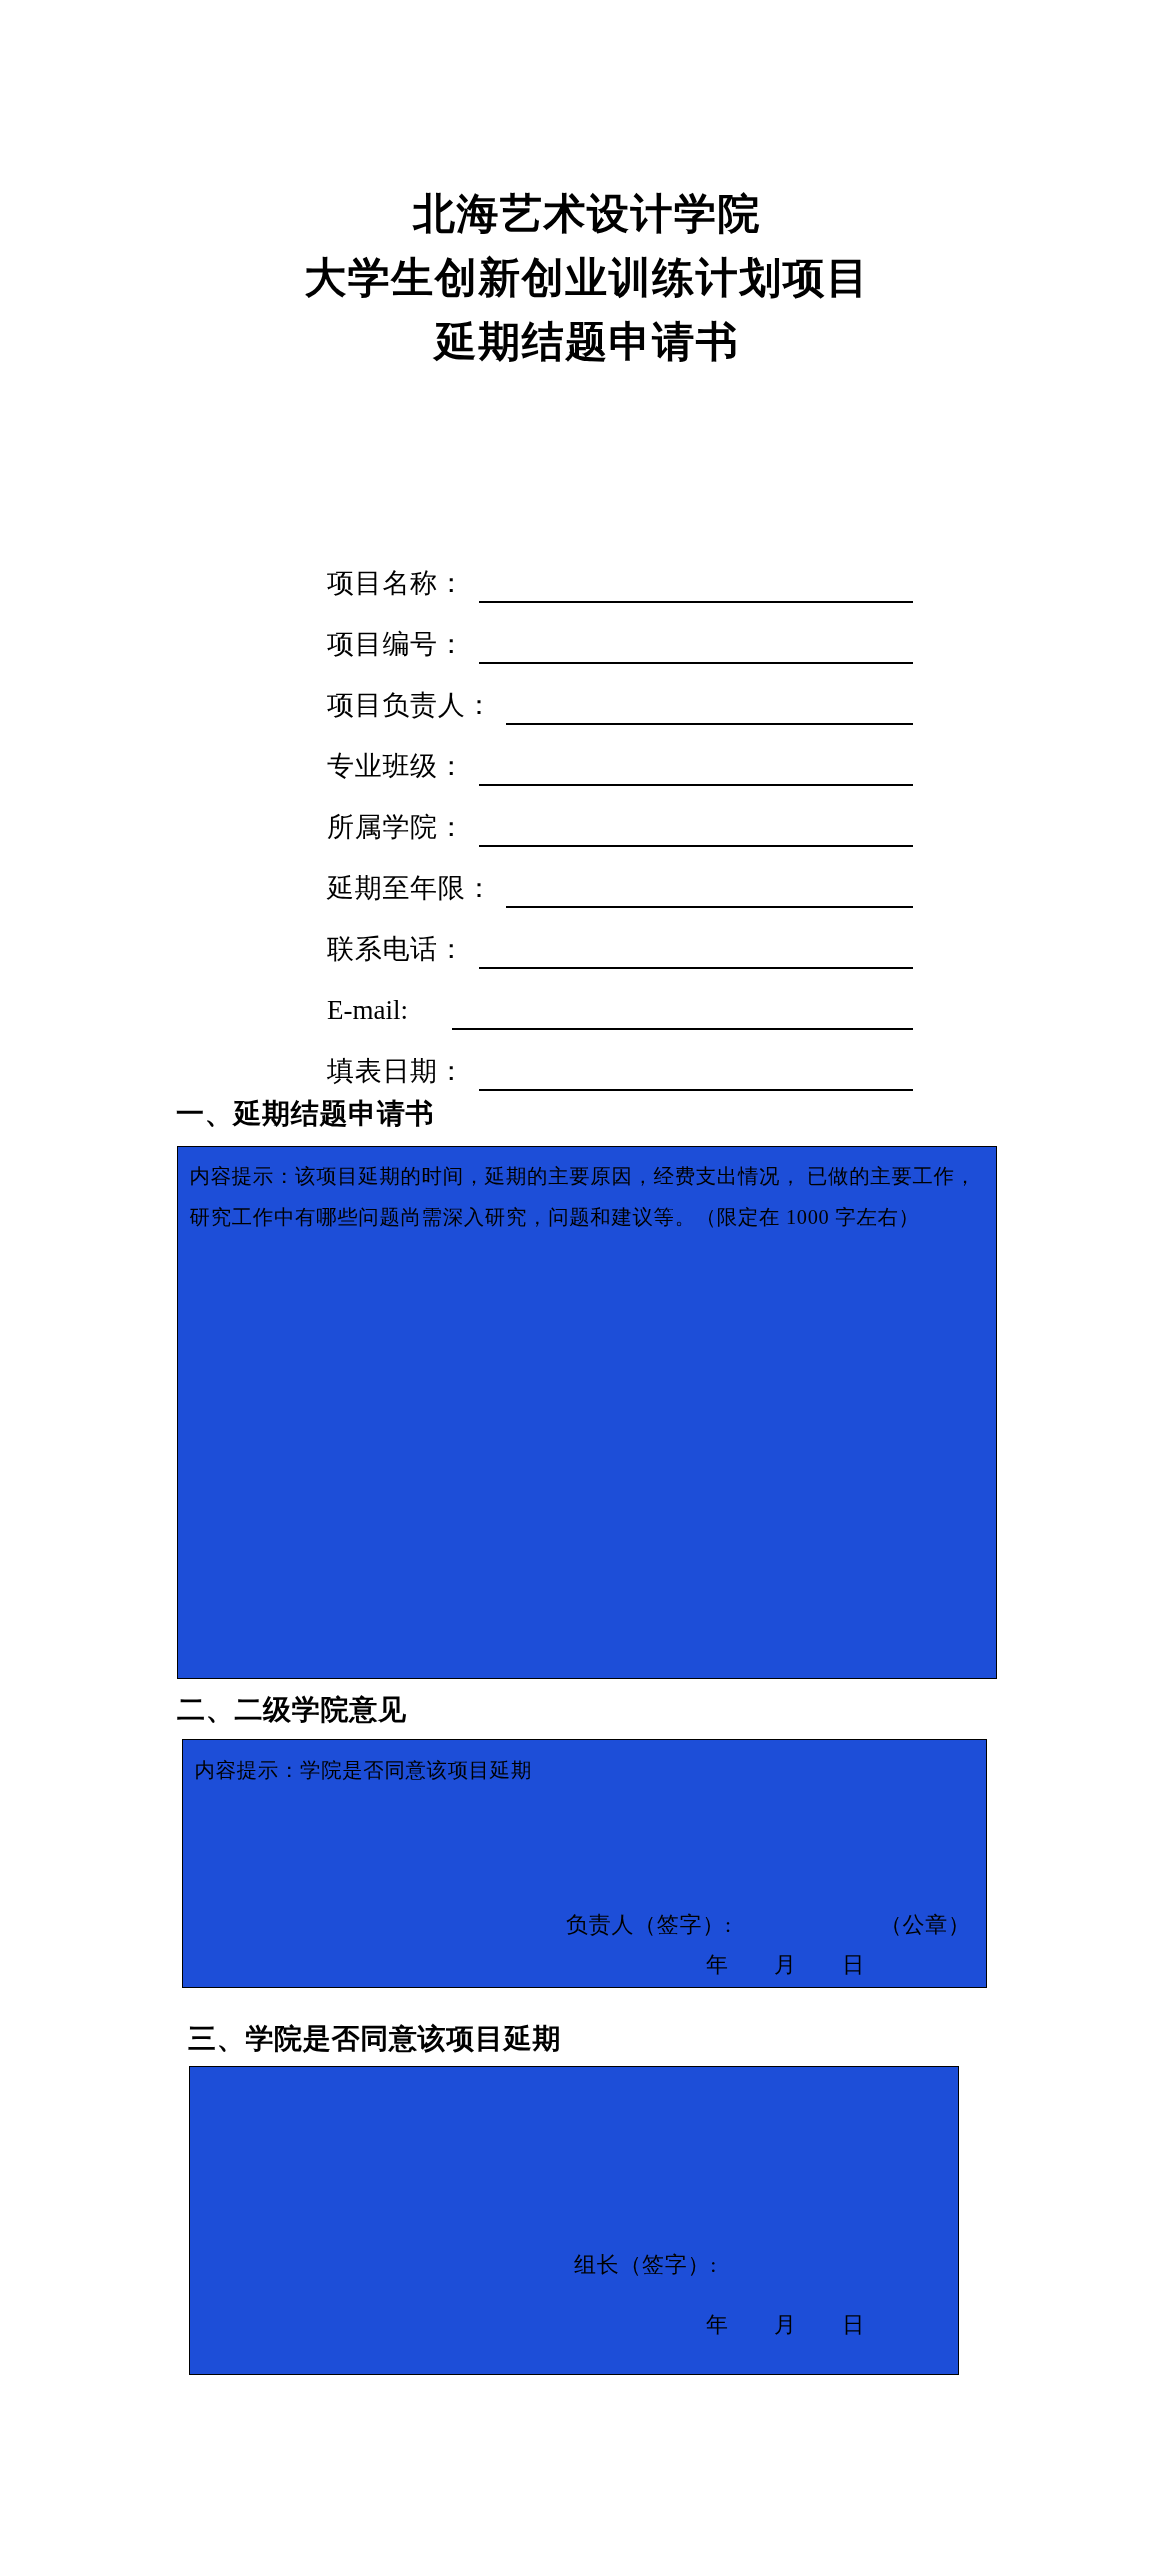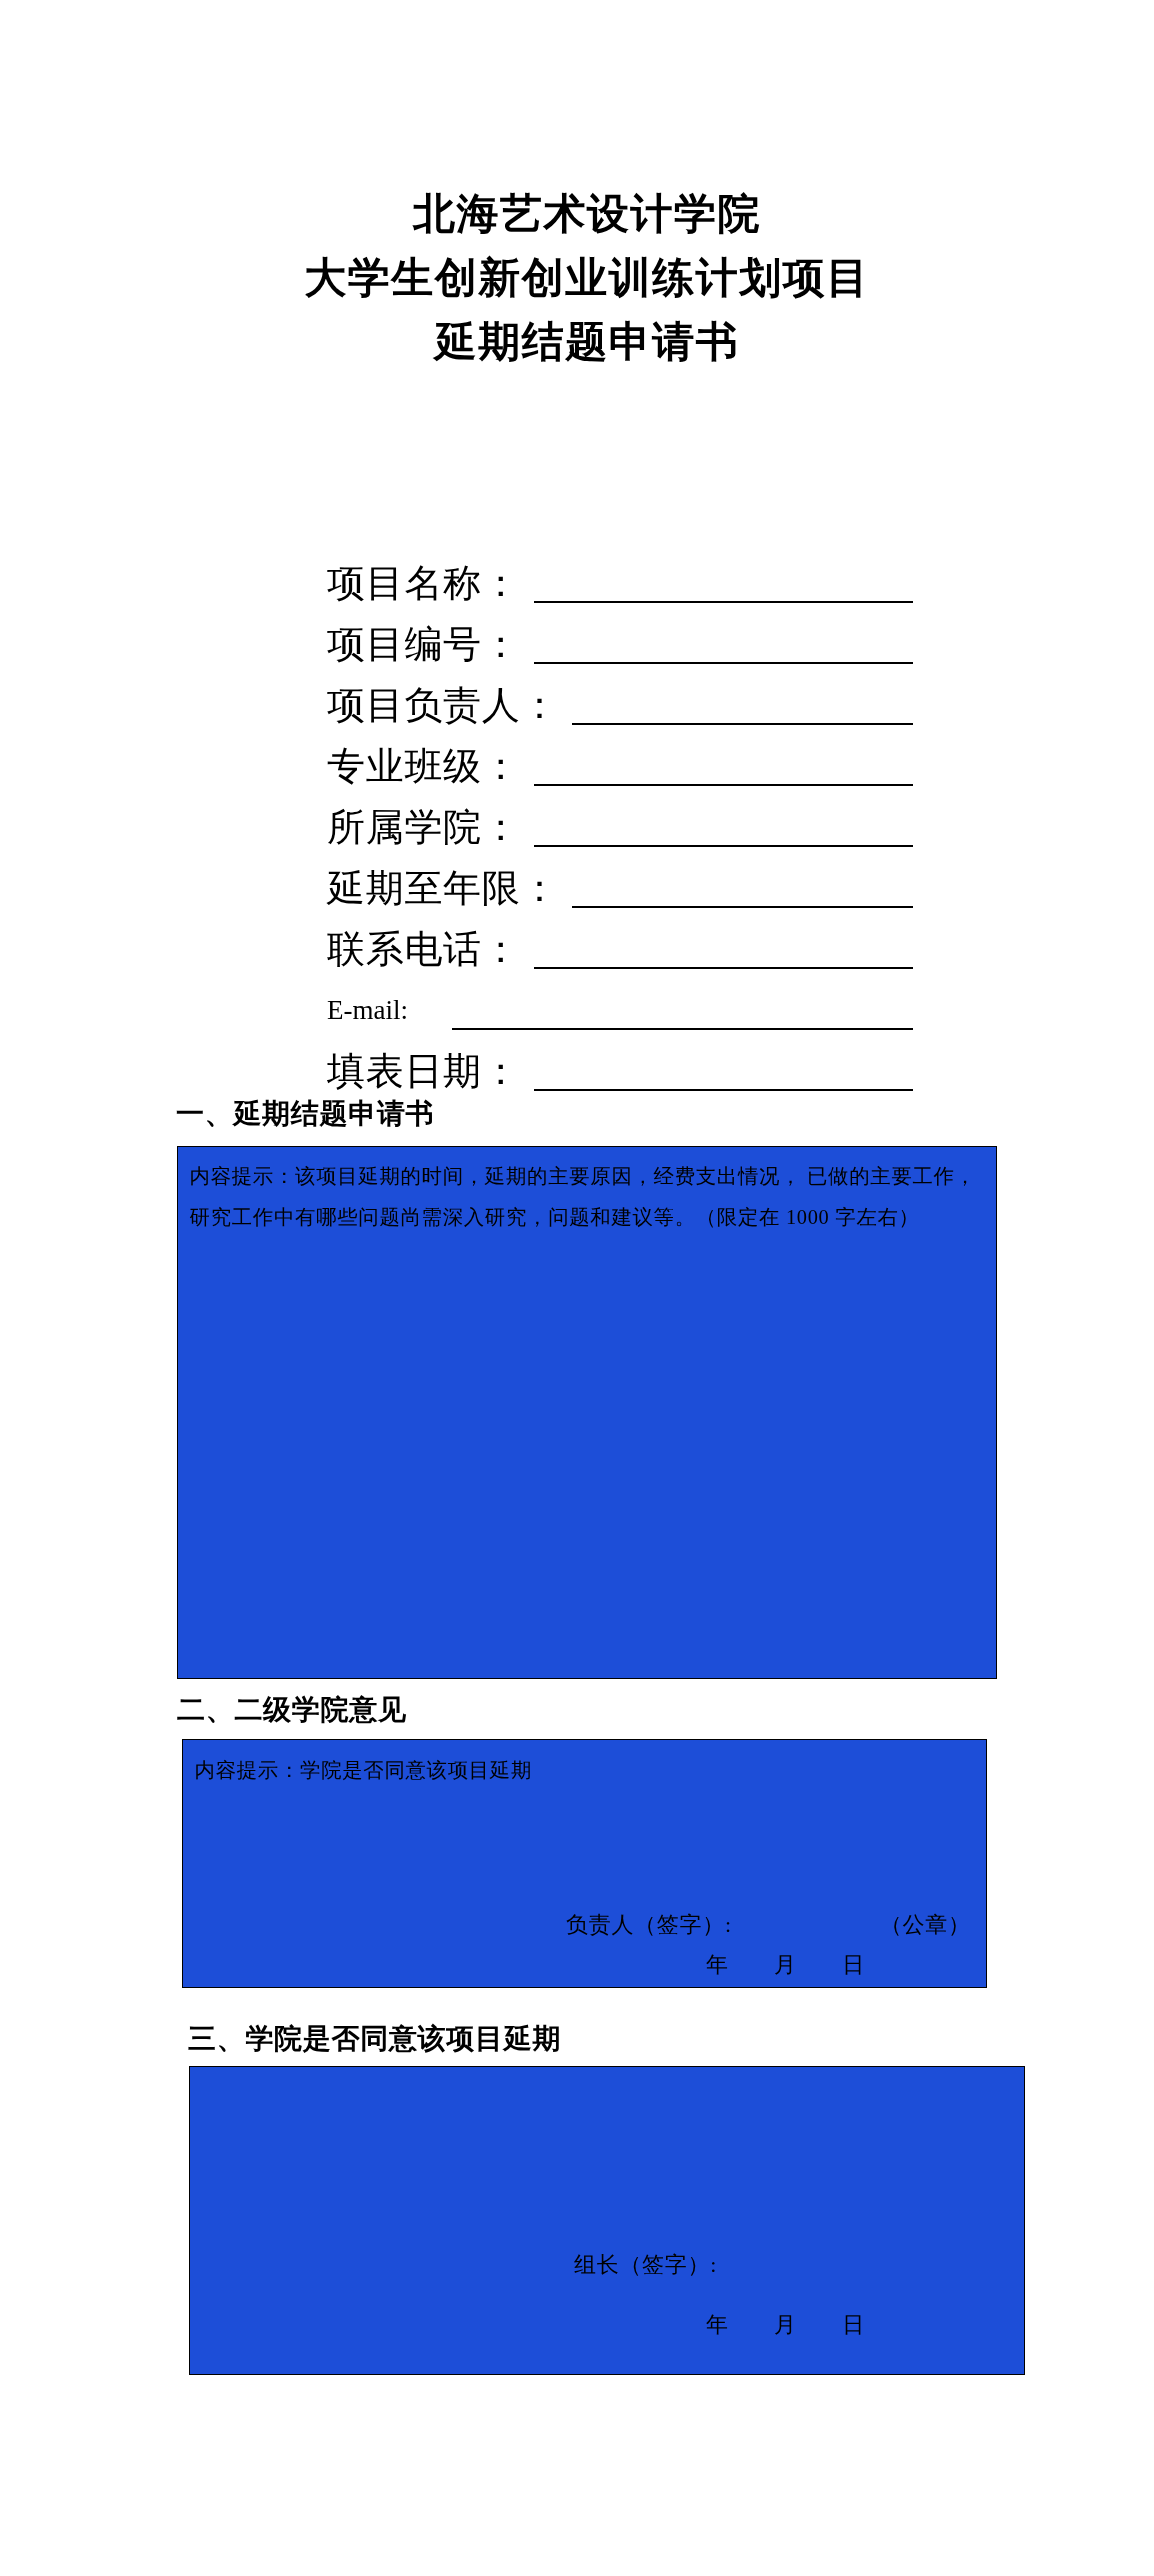--- a/index.html
+++ b/index.html
@@ -24,21 +24,21 @@
     letter-spacing:1.5px;
   }
 
   
   .fields {
     position:absolute;
     left:327px; top:556px; width:586px;
   }
   .frow { display:flex; height:61px; }
   .flabel {
-    font-size:38px;
+    font-size:27px;
     line-height:55px;
     font-weight:500;
     white-space:nowrap;
     letter-spacing:0.7px;
   }
   .flabel.latin {
     font-family:Liberation Serif, serif;
     font-size:27px;
     letter-spacing:0;
   }
@@ -65,21 +65,21 @@
 
   
   .box {
     position:absolute;
     border:1.5px solid #000;
     background:#1d4ed8;
     box-sizing:border-box;
   }
   .box1 { left:177px; top:1146px; width:820px; height:533px; padding:8.7px 11.6px; }
   .box2 { left:182px; top:1739px; width:805px; height:249px; padding:10.2px 11.6px; }
-  .box3 { left:189px; top:2066px; width:836px; height:309px; }
+  .box3 { left:189px; top:2066px; width:770px; height:309px; }
 
   .hint {
     font-family:"Liberation Serif", serif;
     font-size:20.4px;
     line-height:41px;
     letter-spacing:0.7px;
   }
 
   .sign-line, .date-line {
     position:absolute;

